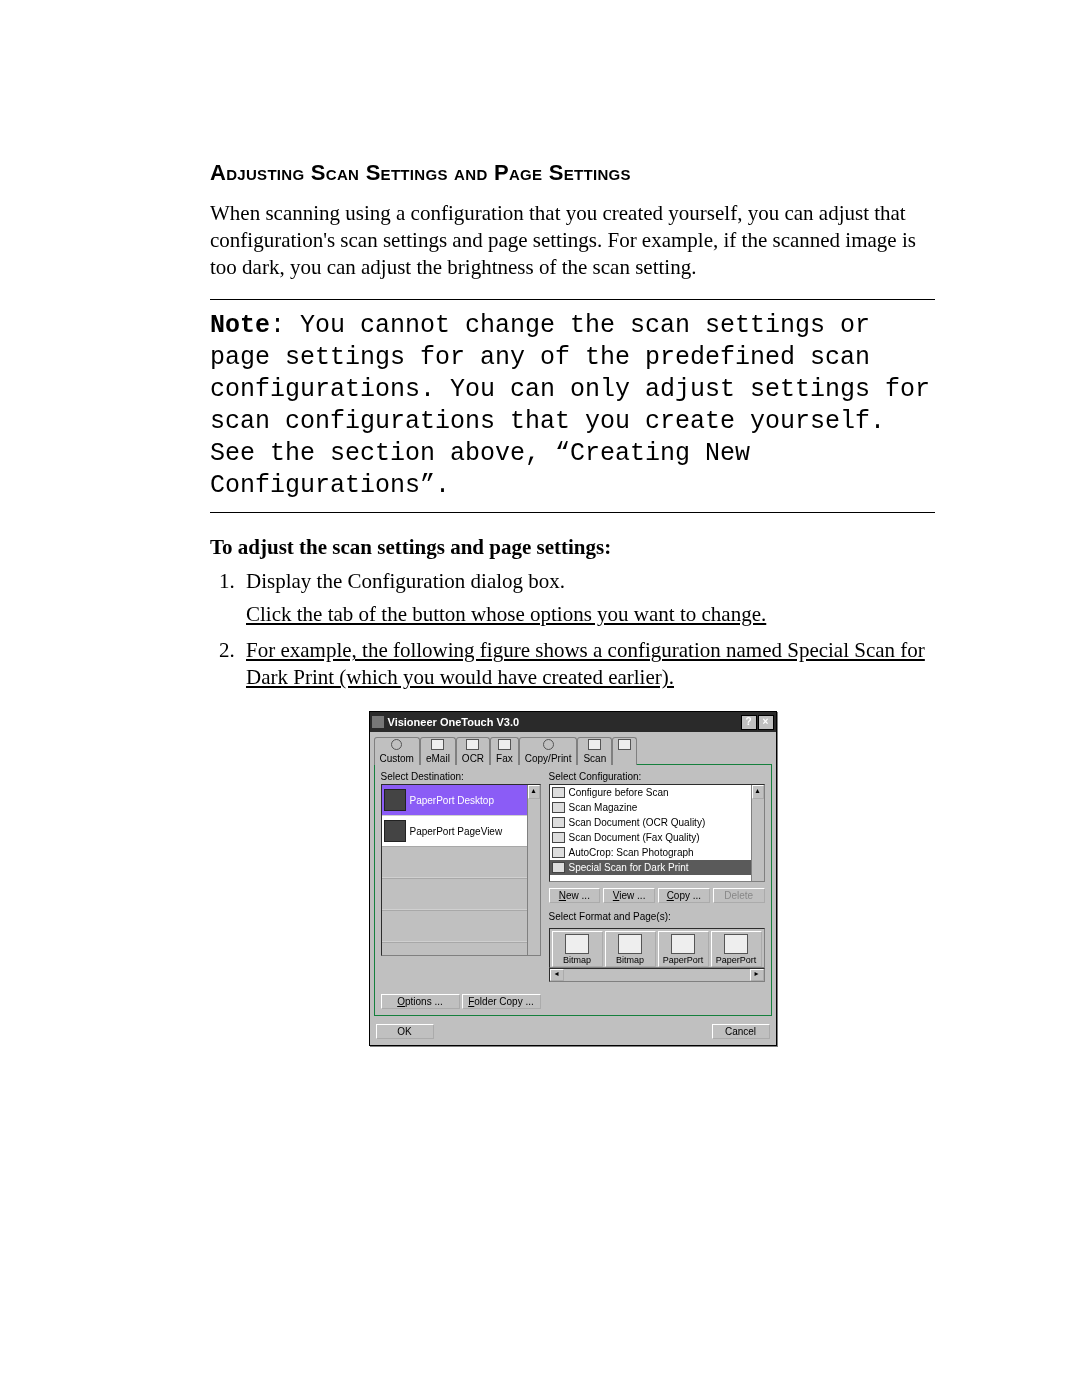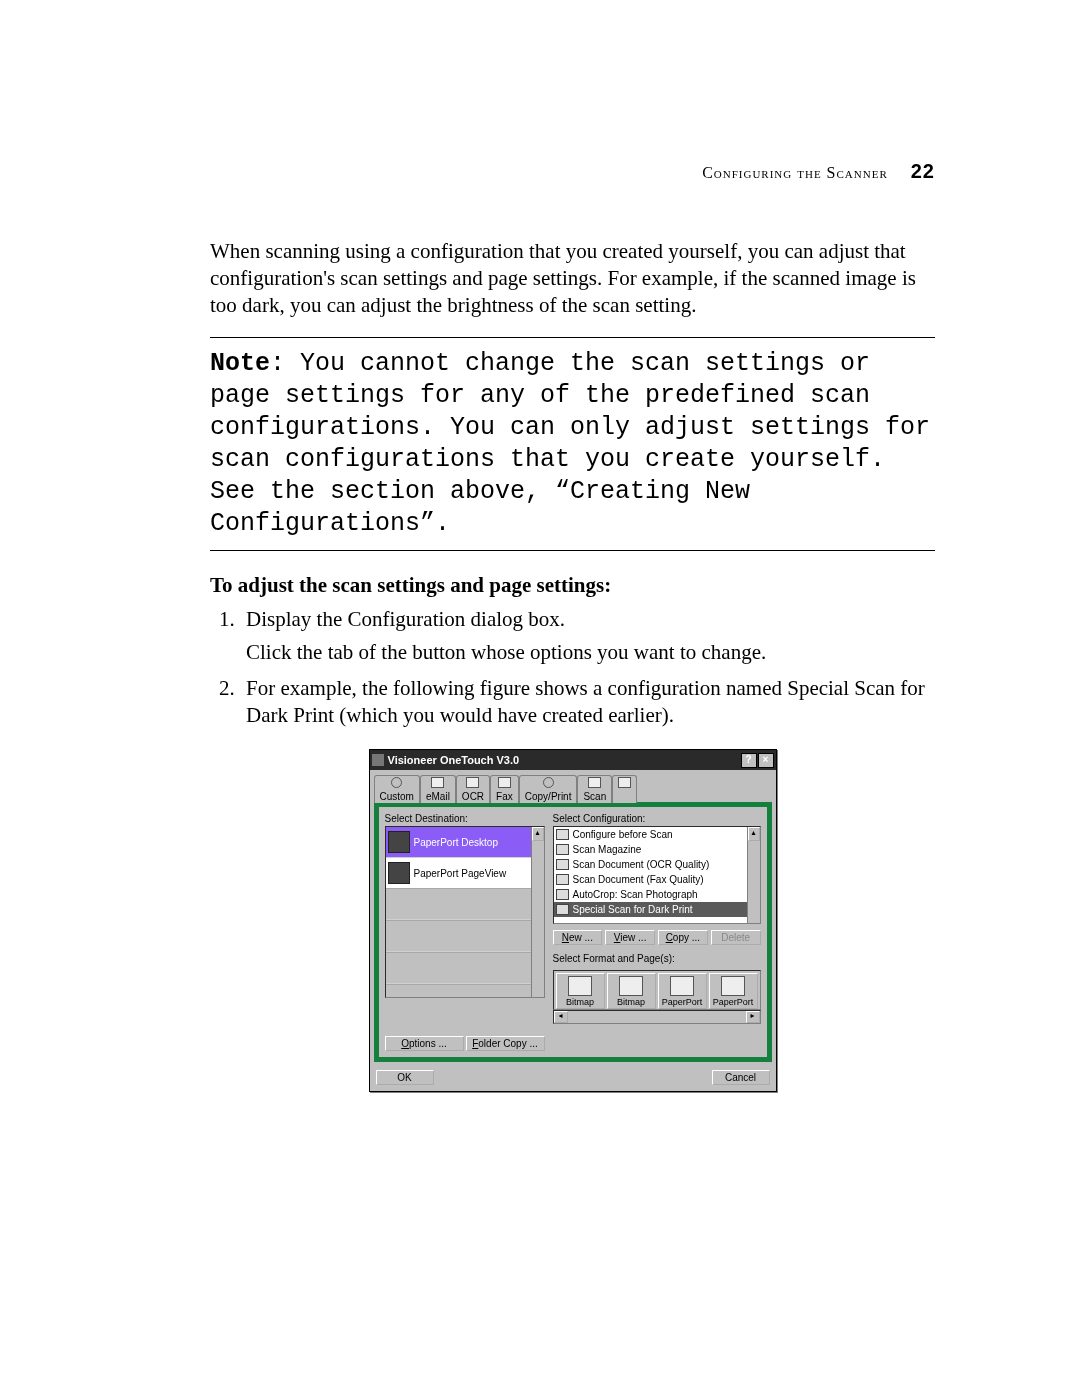--- a/index.html
+++ b/index.html
@@ -53,21 +53,21 @@
     font-size: 21px;
     margin: 10px 0 8px 0;
   }
   ol.steps {
     font-size: 21px;
     line-height: 1.28;
     padding-left: 30px;
     margin: 0 0 20px 0;
   }
   ol.steps li { margin-bottom: 6px; padding-left: 6px;}
-  ol.steps li p { margin: 6px 0 10px 0; }
+  ol.steps li p { margin: 6px 0 10px 0; text-decoration: underline; }
 
   
   .dialog-wrap {
     display:flex;
     justify-content:center;
     margin-top: 8px;
   }
   .dialog {
     width: 406px;
     font-family: Tahoma, Arial, sans-serif;
@@ -102,21 +102,21 @@
   .tab{
     border:1px solid #808080;border-bottom:none;background:#c0c0c0;
     padding:1px 5px;font-size:10px;display:flex;align-items:center;gap:3px;
     border-top-left-radius:3px;border-top-right-radius:3px;
     position:relative; top:1px;flex-direction:column;
   }
   .tab .ticon2{width:11px;height:9px;border:1px solid #555;background:#eee;display:inline-block;}
   .tab .circ{width:9px;height:9px;border:1px solid #555;border-radius:50%;display:inline-block;}
   .tab.last{padding:1px 5px;}
   .panel{
-    border:5px solid #15803d;margin:0 4px 4px 4px;padding:6px;background:#c0c0c0;
+    border:1px solid #15803d;margin:0 4px 4px 4px;padding:6px;background:#c0c0c0;
   }
   .cols{display:flex;gap:8px;}
   .col{flex:1;}
   .lbl{font-size:10px;margin-bottom:2px;}
   .listbox{
     border:1px inset #808080;background:#fff;height:138px;position:relative;
     overflow:hidden;
   }
   .listbox .sb{position:absolute;right:0;top:0;width:12px;height:100%;background:#c0c0c0;border-left:1px solid #808080;}
   .listbox .sb .arr{height:12px;border:1px outset #fff;background:#c0c0c0;font-size:8px;text-align:center;line-height:10px;}
@@ -156,25 +156,22 @@
   .footer-btns{
     display:flex;justify-content:space-between;gap:6px;padding:4px 6px 6px 6px;
   }
   .footer-btns .wbtn{flex:0 0 56px;}
 </style>
 </head>
 <body>
 
 <div class="page">
 
-  <div class="running-head">
-    <span>Configuring the Scanner</span>
-    <span class="pg">22</span>
-  </div>
-
+
+  <h2 class="section-title">Adjusting Scan Settings and Page Settings</h2>
 
   <p class="body">When scanning using a configuration that you created yourself, you can adjust that configuration's scan settings and page settings. For example, if the scanned image is too dark, you can adjust the brightness of the scan setting.</p>
 
   <div class="note-block">
     <p>
       <strong>Note</strong><span>:  You cannot change the scan settings or page settings for any of the predefined scan configurations. You can only adjust settings for scan configurations that you create yourself. See the section above, “Creating New Configurations”.</span>
     </p>
   </div>
 
   <p class="subhead">To adjust the scan settings and page settings:</p>

